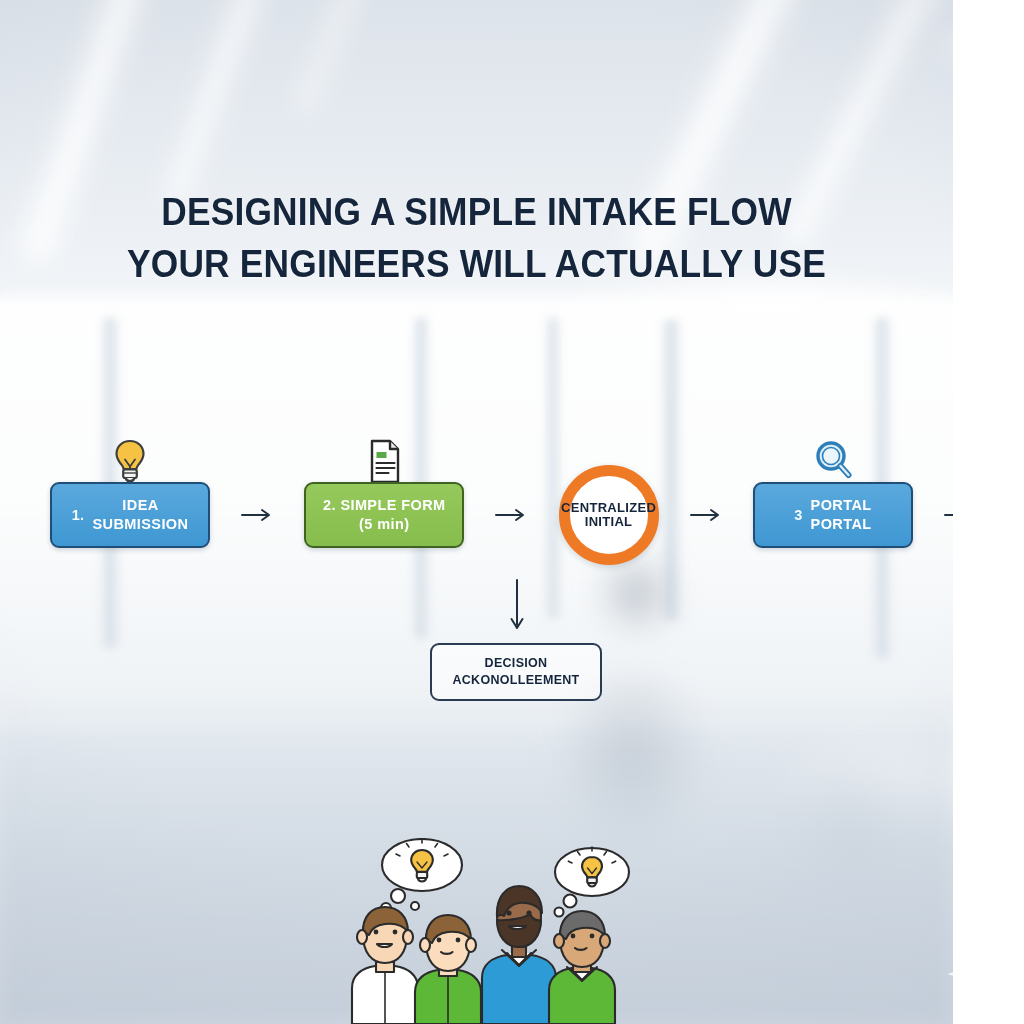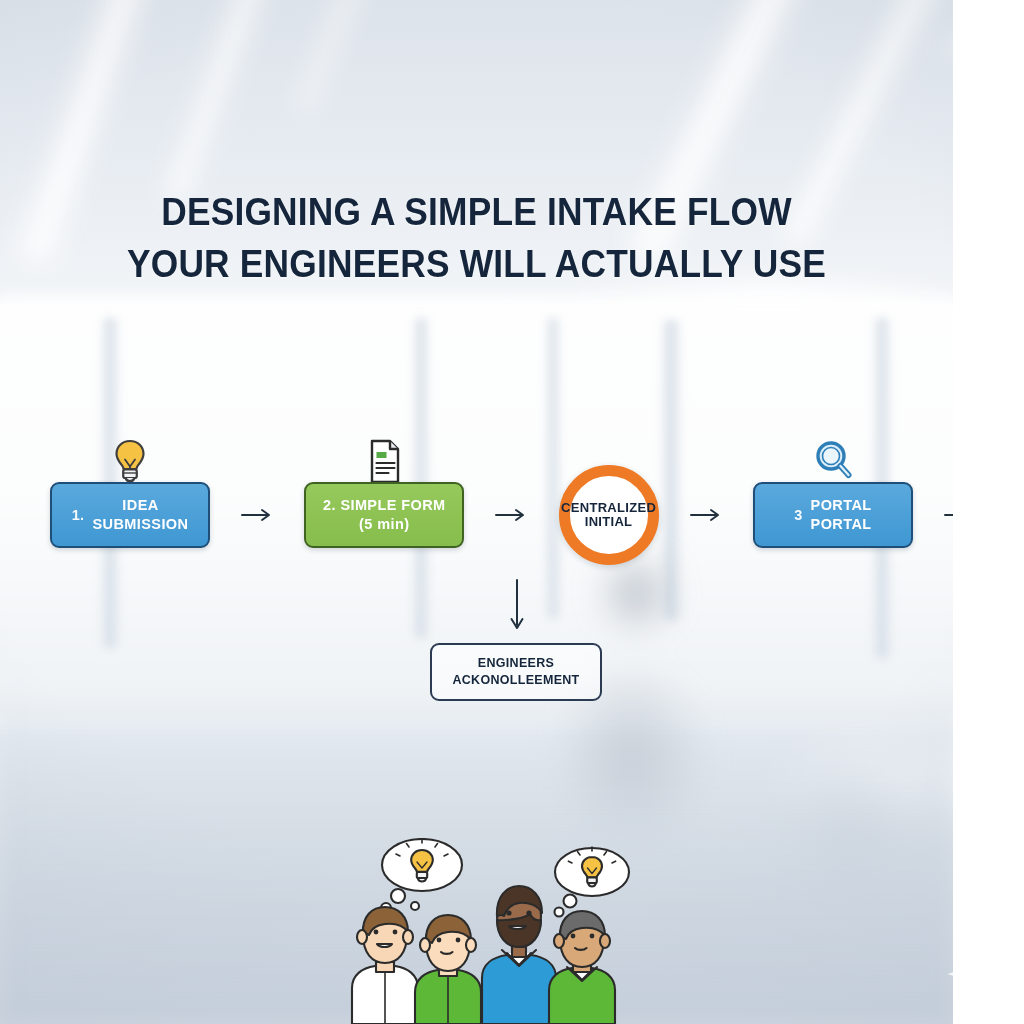--- a/index.html
+++ b/index.html
@@ -321,21 +321,21 @@
 
   <div class="branch-arrow">
     <svg viewBox="0 0 16 58" width="16" height="58">
       <path d="M8 2v45" stroke="#21303F" stroke-width="2" stroke-linecap="round"></path>
       <path d="M2.5 41L8 50l5.5-9" fill="none" stroke="#21303F" stroke-width="2" stroke-linecap="round" stroke-linejoin="round"></path>
     </svg>
   </div>
 
   <div class="ack-box">
     <span>
-      <span>ENGINEERS</span><br>
+      <span>DECISION</span><br>
       <span>ACKONOLLEEMENT</span>
     </span>
   </div>
 
   <div class="people">
     <svg viewBox="0 0 350 186" width="350" height="186">
       <g stroke="#2B2B2B" stroke-width="2.1" stroke-linejoin="round" stroke-linecap="round">
 
         <g>
           <ellipse cx="92" cy="27" rx="40" ry="26" fill="#FFFFFF"></ellipse>

